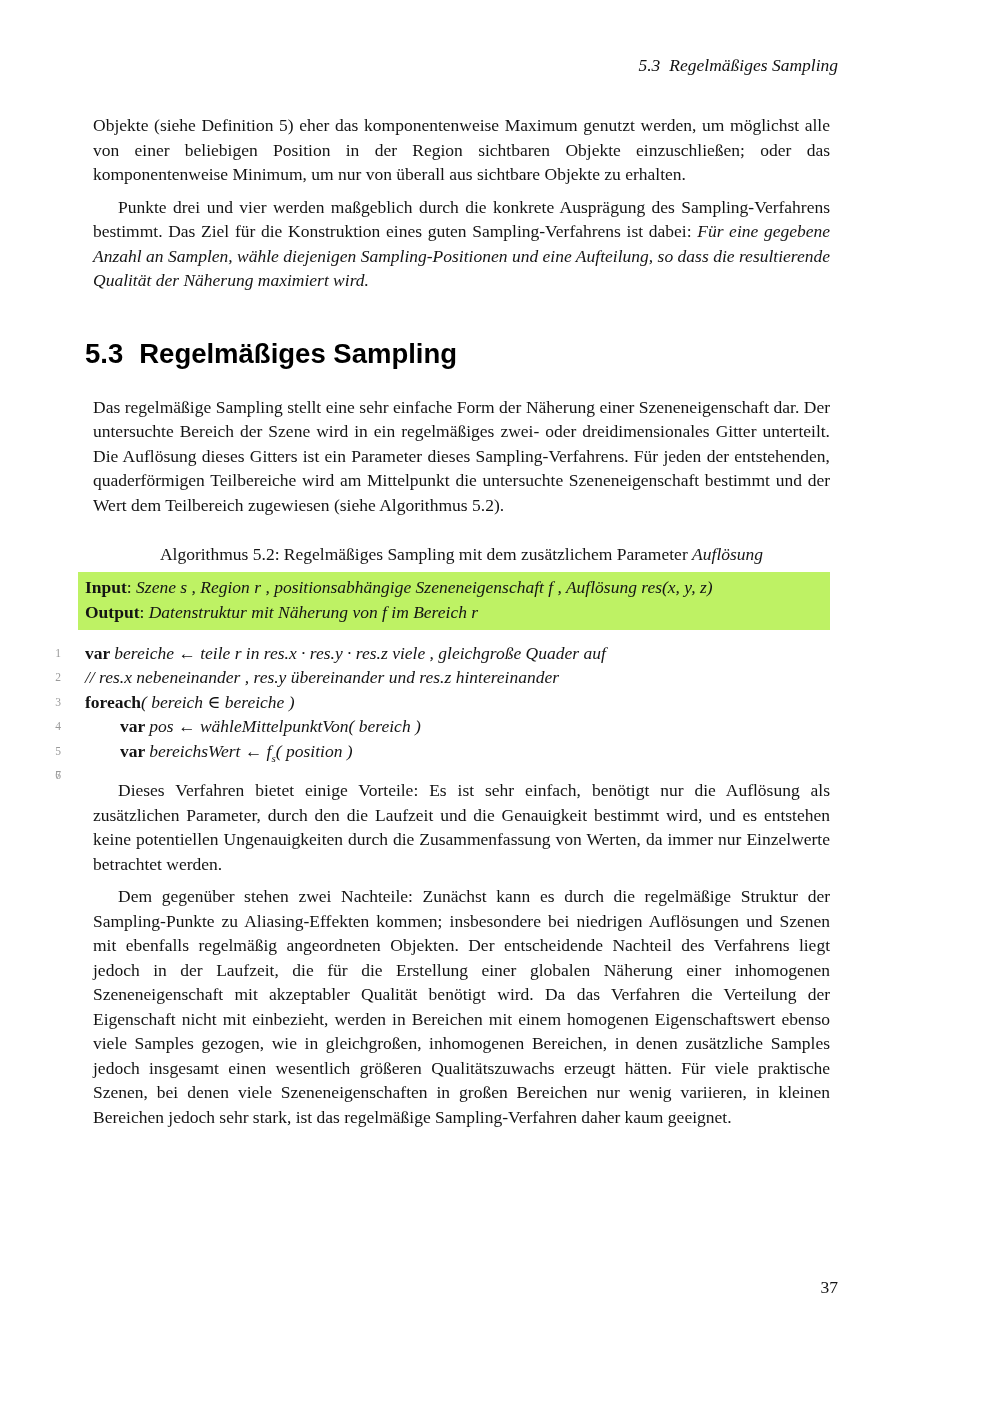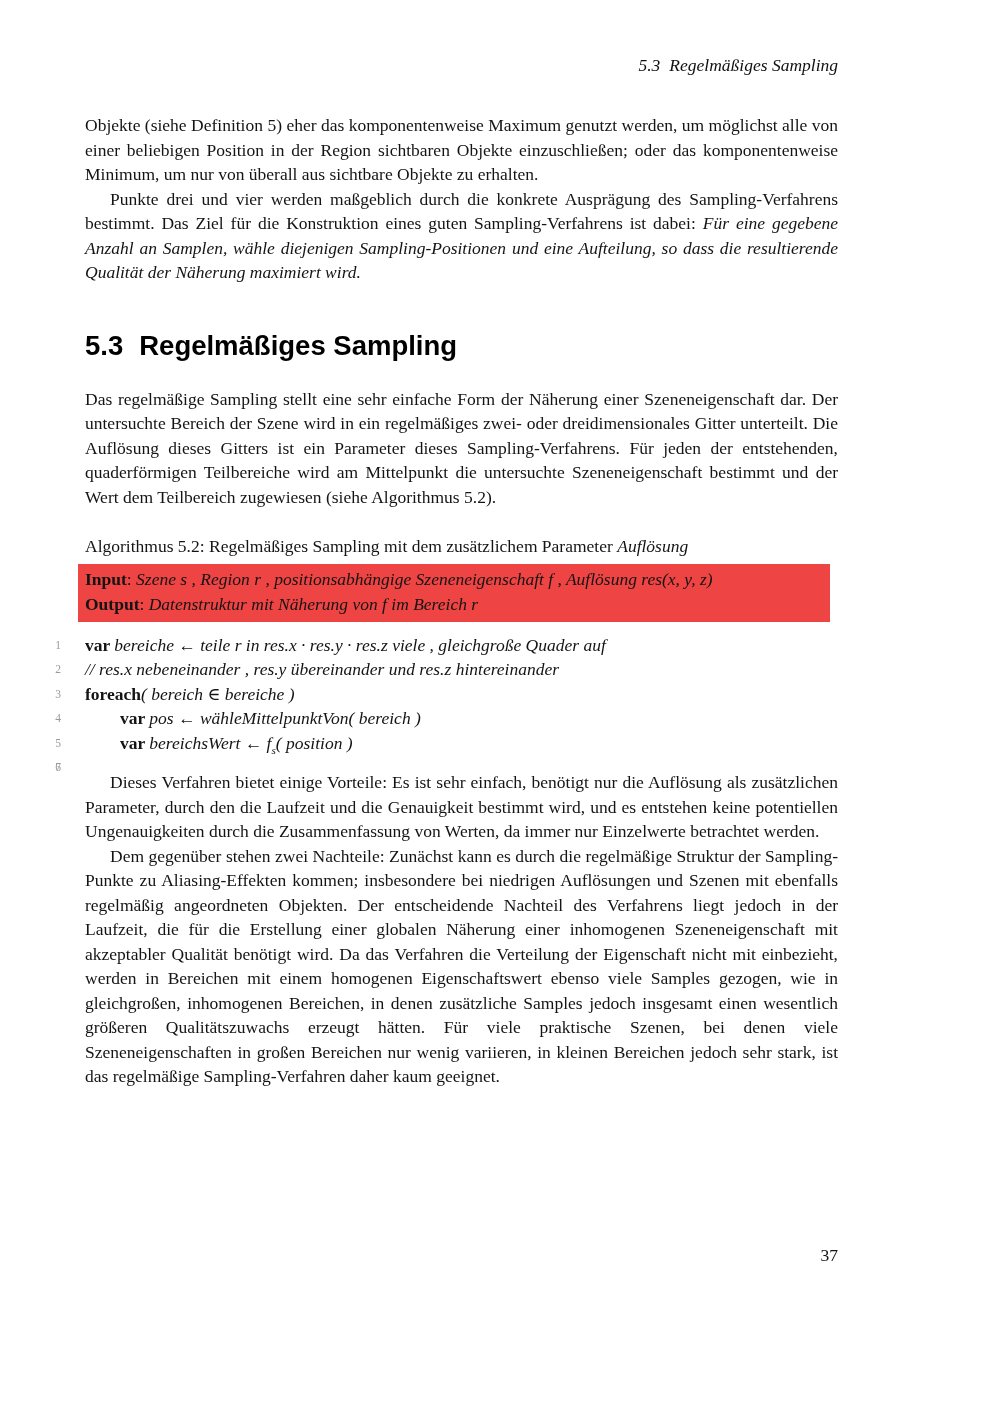--- a/index.html
+++ b/index.html
@@ -17,21 +17,21 @@
     margin-top: 54px;
     text-align: right;
     font-style: italic;
     font-size: 17.5px;
     line-height: 22px;
     color: #111;
   }
   .rh-title { margin-left: 9px; }
 
   .body-text {
-    margin: 0;
+    margin: 8px;
     font-size: 17.5px;
     line-height: 24.5px;
     text-align: justify;
     color: #141414;
   }
   .indent { text-indent: 25px; }
   .running-header + .body-text { margin-top: 37px; }
   .emph { font-style: italic; }
 
   .section-heading {
@@ -39,21 +39,21 @@
     font-family: "Liberation Sans", "DejaVu Sans", sans-serif;
     font-weight: bold;
     font-size: 27.5px;
     line-height: 33px;
     color: #000;
   }
   .sec-title { margin-left: 16px; }
 
   .algorithm { margin-top: 25px; }
   .algo-caption {
-    text-align: left;
+    text-align: center;
     font-size: 17.5px;
     line-height: 24.5px;
   }
   .algo-io {
     margin: 5px 8px 0 -7px;
     padding: 3px 8px 5px 7px;
     font-size: 17.5px;
     line-height: 25px;
   }
   .io-label { font-weight: bold; }
@@ -70,21 +70,21 @@
   .code-text { display: inline-block; }
   .code-text.indent-1 { padding-left: 35px; }
   .seg-kw { font-weight: bold; }
   .seg-it { font-style: italic; }
   sub.seg-sub { font-style: italic; font-size: 11px; line-height: 0; }
 
   .algorithm + .body-text { margin-top: 15px; }
 
   .page-number {
     position: absolute;
-    top: 1243px; right: 162px;
+    top: 1275px; right: 162px;
     font-size: 17.5px; line-height: 24px;
     color: #141414;
   }
 </style>
 </head>
 <body>
 
 <div class="page">
   <div class="content">
 
@@ -99,21 +99,21 @@
     <h2 class="section-heading">
       <span>5.3</span><span class="sec-title">Regelmäßiges Sampling</span>
     </h2>
 
     <p class="body-text">Das regelmäßige Sampling stellt eine sehr einfache Form der Näherung einer Szeneneigenschaft dar. Der untersuchte Bereich der Szene wird in ein regelmäßiges zwei- oder dreidimensionales Gitter unterteilt. Die Auflösung dieses Gitters ist ein Parameter dieses Sampling-Verfahrens. Für jeden der entstehenden, quaderförmigen Teilbereiche wird am Mittelpunkt die untersuchte Szeneneigenschaft bestimmt und der Wert dem Teilbereich zugewiesen (siehe Algorithmus 5.2).</p>
 
     <div class="algorithm">
       <div class="algo-caption">
         <span>Algorithmus 5.2: Regelmäßiges Sampling mit dem zusätzlichem Parameter </span><span class="emph">Auflösung</span>
       </div>
-      <div class="algo-io" style="background: #ef4444;">
+      <div class="algo-io" style="background: #bef264;">
           <div class="io-row"><span class="io-label">Input</span><span class="io-colon">: </span><span class="io-text">Szene s , Region r , positionsabhängige Szeneneigenschaft f , Auflösung res(x, y, z)</span></div>
           <div class="io-row"><span class="io-label">Output</span><span class="io-colon">: </span><span class="io-text">Datenstruktur mit Näherung von f im Bereich r</span></div>
         </div>
       <div class="algo-lines">
           <div class="code-line"><span class="line-num" style="color: rgb(153, 153, 153);">1</span><span class="code-text indent-0"><span class="seg-kw">var </span><span class="seg-it">bereiche ← teile r in res.x · res.y · res.z viele , gleichgroße Quader auf</span></span></div>
           <div class="code-line"><span class="line-num" style="color: rgb(153, 153, 153);">2</span><span class="code-text indent-0"><span class="seg-it">// res.x nebeneinander , res.y übereinander und res.z hintereinander</span></span></div>
           <div class="code-line"><span class="line-num" style="color: rgb(153, 153, 153);">3</span><span class="code-text indent-0"><span class="seg-kw">foreach</span><span class="seg-it">( bereich ∈ bereiche )</span></span></div>
           <div class="code-line"><span class="line-num" style="color: rgb(153, 153, 153);">4</span><span class="code-text indent-1"><span class="seg-kw">var </span><span class="seg-it">pos ← wähleMittelpunktVon( bereich )</span></span></div>
           <div class="code-line"><span class="line-num" style="color: rgb(153, 153, 153);">5</span><span class="code-text indent-1"><span class="seg-kw">var </span><span class="seg-it">bereichsWert ← f</span><sub class="seg-sub">s</sub><span class="seg-it">( position )</span></span></div>
           <div class="code-line"><span class="line-num" style="color: rgb(153, 153, 153);">6</span></div>

